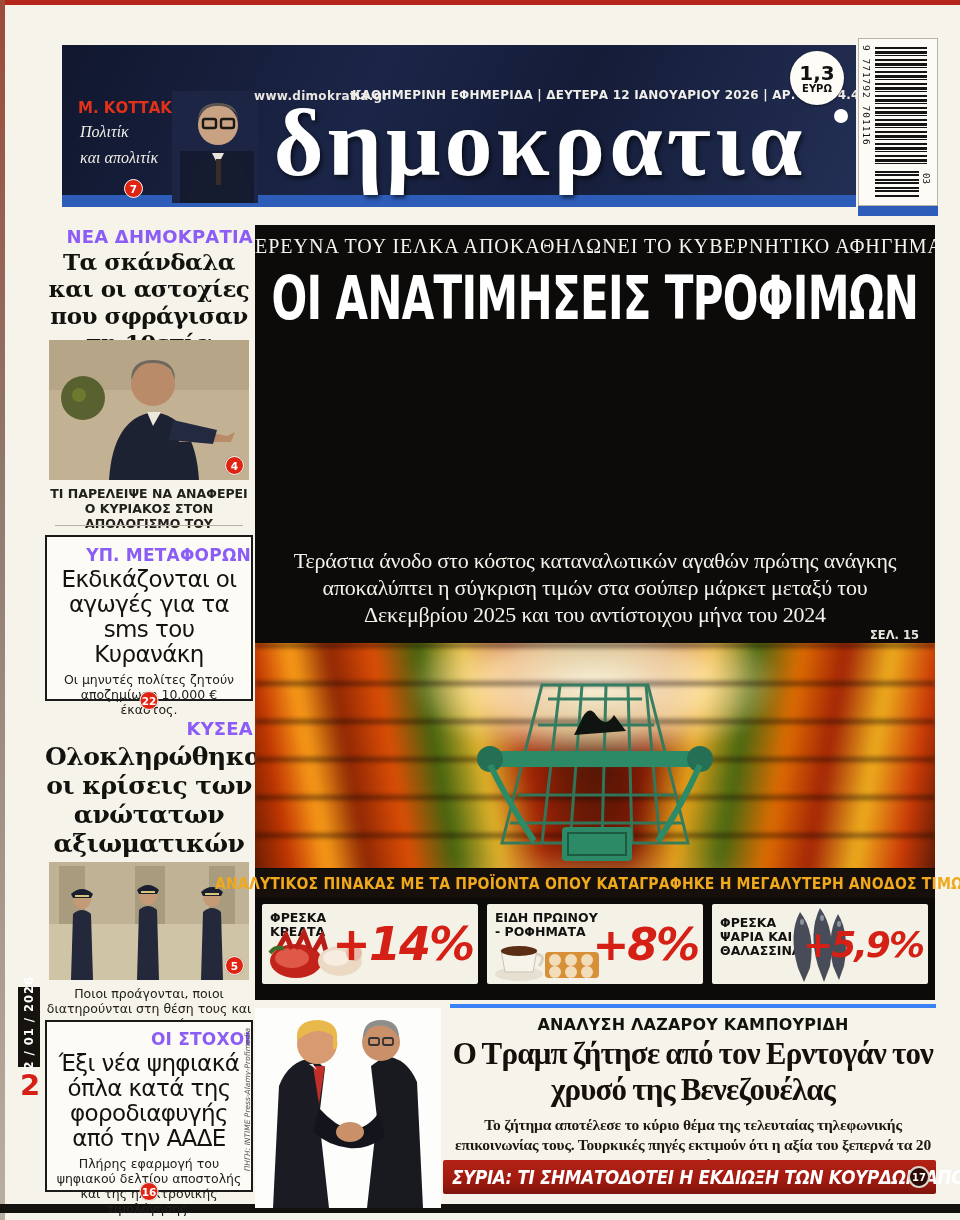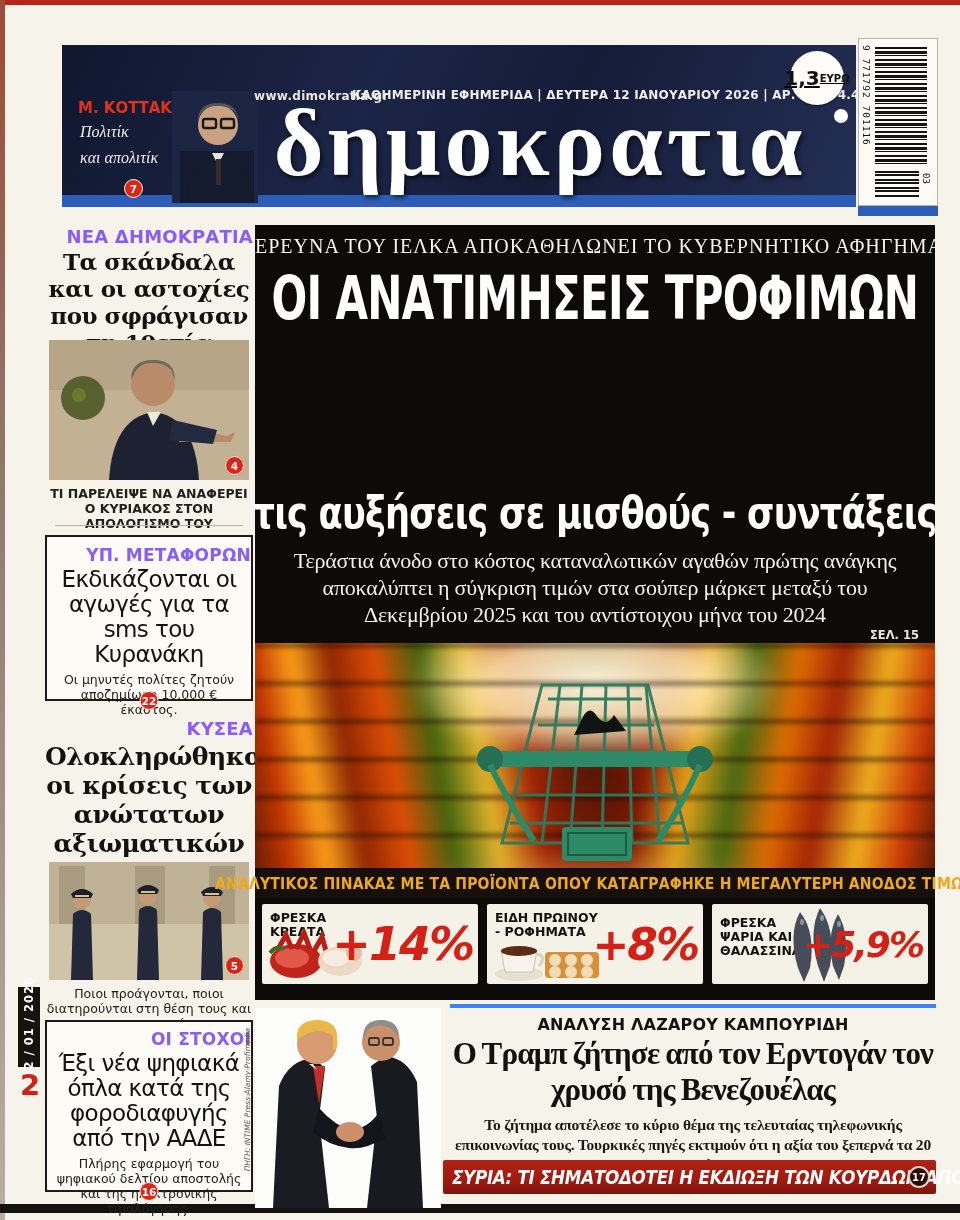--- a/index.html
+++ b/index.html
@@ -18,22 +18,22 @@
               background:linear-gradient(115deg,#10172e 0%,#1b2547 38%,#141c38 62%,#232f55 100%); }
   .masthead-bluestrip { position:absolute; left:0; bottom:0; width:100%; height:12px; background:#2d5db8; }
   .mast-website { position:absolute; left:192px; top:44px; color:#e8e6df; font-size:12px; font-weight:700; letter-spacing:.3px; }
   .mast-dateline { position:absolute; left:290px; top:43px; width:500px; text-align:center;
                    color:#f0eee8; font-size:12px; font-weight:700; letter-spacing:.2px; white-space:nowrap; }
   .mast-title { position:absolute; left:168px; top:28px; width:620px; text-align:center;
                 color:#ffffff; font-size:96px; font-weight:700; letter-spacing:4px; line-height:140px;
                 text-shadow:2px 3px 4px rgba(0,0,0,.6); z-index:3; }
   .mast-dot { position:absolute; left:772px; top:64px; width:14px; height:14px; border-radius:50%; background:#fff; z-index:3; }
   .price-circle { position:absolute; left:728px; top:6px; width:54px; height:54px; border-radius:50%;
-                  background:#fdfcf7; display:flex; flex-direction:row; align-items:center; justify-content:center; z-index:4;
-                  box-shadow:0 1px 2px rgba(0,0,0,.5);text-decoration:underline; }
+                  background:#fdfcf7; display:flex; flex-direction:column; align-items:center; justify-content:center; z-index:4;
+                  box-shadow:0 1px 2px rgba(0,0,0,.5); }
   .price-value { font-size:20px; font-weight:800; color:#111; line-height:20px; }
   .price-unit { font-size:10px; font-weight:800; color:#111; }
 
   
   .columnist { position:absolute; left:2px; top:48px; width:194px; height:112px; }
   .col-name { position:absolute; left:14px; top:6px; color:#e23119; font-size:15px; font-weight:800; }
   .col-line { position:absolute; left:16px; color:#f2efe8; font-size:16px; font-style:italic; }
   .col-line.l1 { top:30px; } .col-line.l2 { top:56px; }
   .col-photo { position:absolute; right:0; top:-2px; }
   .col-badge { position:absolute; left:60px; top:86px; }
@@ -277,23 +277,20 @@
 
 <div class="spine-date">
   <span>12 / 01 / 2026</span>
 </div>
 <div class="spine-page">2</div>
 
 <div class="mainbox">
   <div class="m-kicker serif">ΕΡΕΥΝΑ ΤΟΥ ΙΕΛΚΑ ΑΠΟΚΑΘΗΛΩΝΕΙ ΤΟ ΚΥΒΕΡΝΗΤΙΚΟ ΑΦΗΓΗΜΑ</div>
   <div class="m-h1 scale-wrap">
     <span>ΟΙ ΑΝΑΤΙΜΗΣΕΙΣ ΤΡΟΦΙΜΩΝ</span>
-  </div>
-  <div class="m-h3 scale-wrap">
-    <span>τις αυξήσεις σε μισθούς - συντάξεις</span>
   </div>
   <div class="m-lede serif">Τεράστια άνοδο στο κόστος καταναλωτικών αγαθών πρώτης ανάγκης αποκαλύπτει η σύγκριση τιμών στα σούπερ μάρκετ μεταξύ του Δεκεμβρίου 2025 και του αντίστοιχου μήνα του 2024</div>
   <div class="m-pageref">ΣΕΛ. 15</div>
 
   <div class="aisle">
     <div class="aisle-blur"></div>
     <div class="aisle-shelves"></div>
     <svg class="cart-svg" width="330" height="215" viewBox="0 0 330 215">
       <g fill="none" stroke="#2f7a5e" stroke-width="3" opacity=".95">
         <path d="M112 30 L218 30 L258 188 L72 188 Z"></path>

